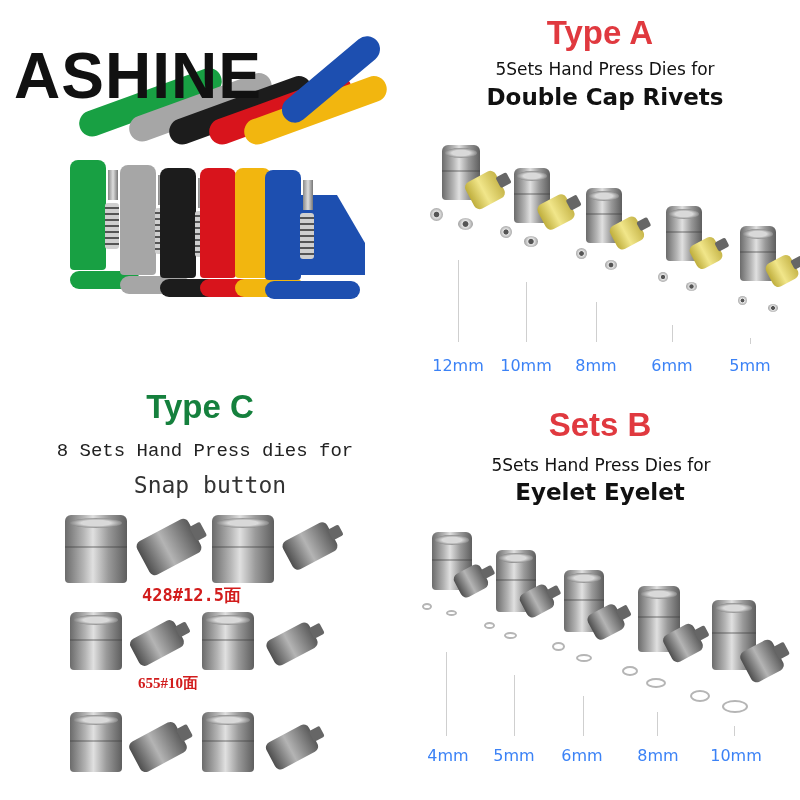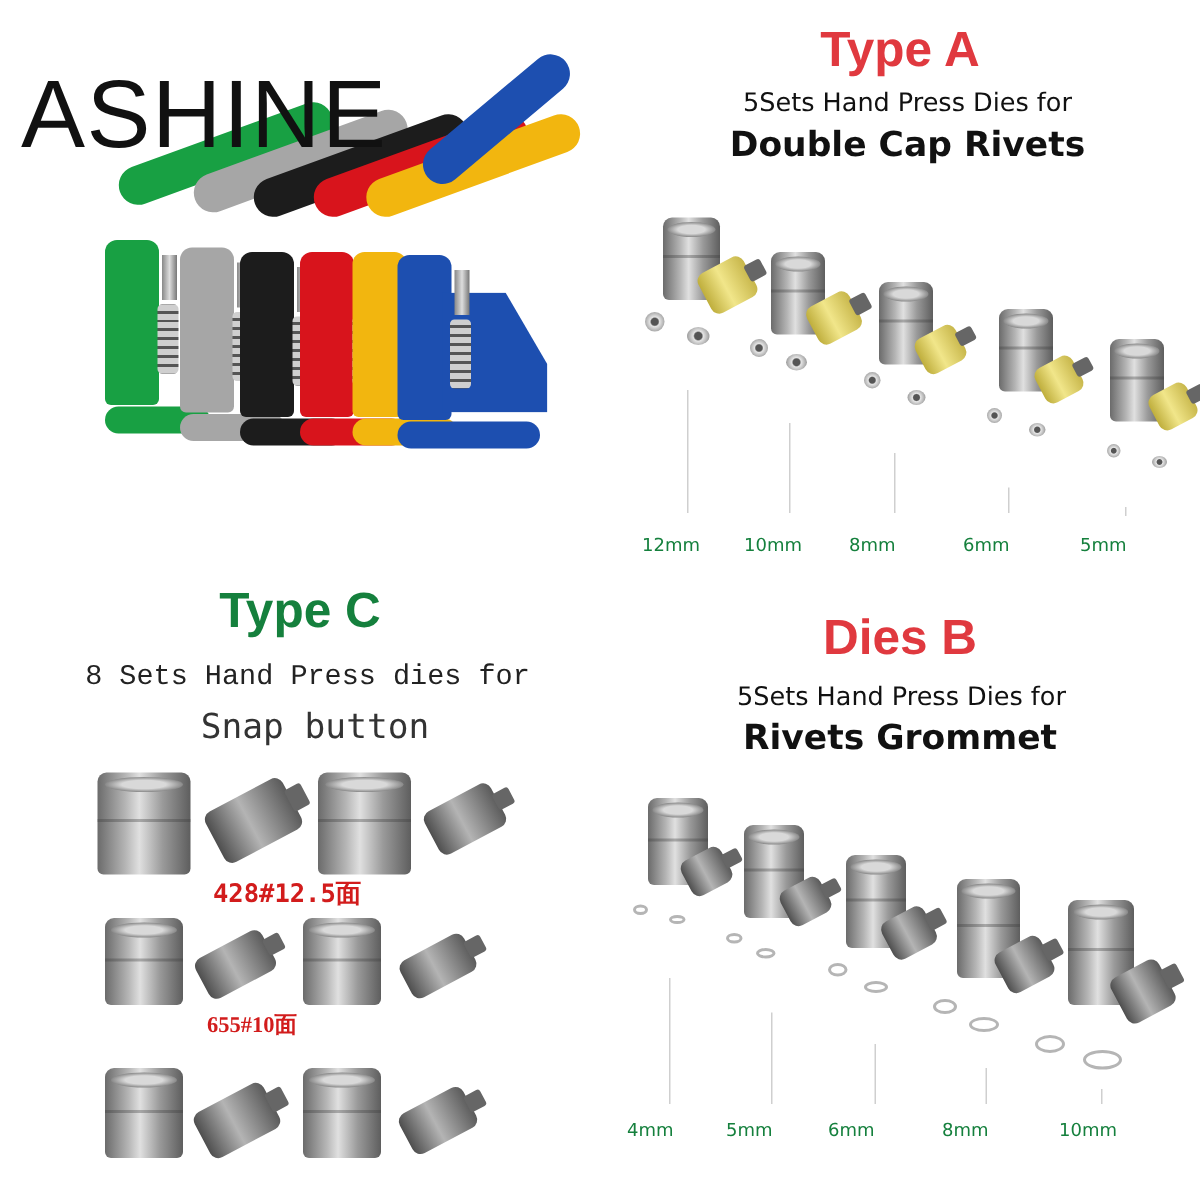--- a/index.html
+++ b/index.html
@@ -1,21 +1,21 @@
 <!DOCTYPE html>
 <html><head>
 <meta charset="utf-8">
 <style>
   * { box-sizing: border-box; margin: 0; padding: 0; }
   html, body { width: 800px; height: 800px; background: #ffffff; overflow: hidden; }
   body { position: relative; font-family: "DejaVu Sans", sans-serif; }
   .abs { position: absolute; }
 
   
-  .brand { left: 14px; top: 44px; font-family: "Liberation Sans", sans-serif; font-size: 64px; color: #111; letter-spacing: 1px; font-weight: 400; line-height: 1; z-index: 5; }
+  .brand { left: 14px; top: 44px; font-family: "Liberation Sans", sans-serif; font-size: 64px; color: #111; letter-spacing: 1px; font-weight: 700; line-height: 1; z-index: 5; }
 
   
   .press { position: absolute; }
   .press .handle { position: absolute; width: 150px; height: 26px; border-radius: 13px; transform-origin: left center; }
   .press .body { position: absolute; width: 36px; height: 110px; border-radius: 8px 8px 4px 4px; }
   .press .spring { position: absolute; width: 14px; height: 46px; background: repeating-linear-gradient(180deg, #cfcfcf 0 4px, #555 4px 6px); border-radius: 3px; }
   .press .ram { position: absolute; width: 10px; height: 30px; background: linear-gradient(90deg,#888,#ddd,#777); }
   .press .base { position: absolute; width: 70px; height: 18px; border-radius: 9px; }
 
   
@@ -30,21 +30,21 @@
   .die::before { content: ""; position: absolute; left: 8%; right: 8%; top: 3px; height: 10px; border-radius: 50%; background: radial-gradient(ellipse at center, #d9d9d9 0 40%, #8a8a8a 70%); }
   .die::after { content: ""; position: absolute; left: 0; right: 0; top: 46%; height: 2px; background: rgba(60,60,60,0.35); }
   .punch { position: absolute; border-radius: 6px; transform: rotate(-28deg); }
   .punch.yellow { background: linear-gradient(90deg, #bfae3c, #f1e68a 45%, #c7b64a); }
   .punch.steel { background: linear-gradient(90deg, #4e4e4e, #b4b4b4 45%, #5a5a5a); }
   .punch .tip { position: absolute; right: -10px; top: 30%; width: 12px; height: 40%; background: #666; border-radius: 2px; }
   .rivet { position: absolute; border-radius: 50%; background: radial-gradient(circle, #555 0 25%, #e5e5e5 35%, #999 80%); }
   .washer { position: absolute; border-radius: 50%; border: 2px solid #b5b5b5; background: transparent; }
   .guide { position: absolute; width: 1px; background: #cfcfcf; }
 
-  .size-label { position: absolute; font-family: "DejaVu Sans", sans-serif; font-size: 12px; color: #15803d; width: 60px; }
+  .size-label { position: absolute; font-family: "DejaVu Sans", sans-serif; font-size: 16px; color: #3b82f6; text-align: center; width: 60px; }
   .code-label { position: absolute; font-family: "DejaVu Sans Mono", monospace; font-weight: 700; font-size: 15px; color: #d21c1c; }
 </style>
 </head>
 <body>
 
 <div class="abs brand">ASHINE</div>
 
 <div class="abs" style="left:40px; top:75px; width:340px; height:230px;">
 
   <div class="press" style="left:20px; top:0;">
@@ -185,23 +185,23 @@
       </div>
     <div class="die" style="left:162px; top:212px; width:52px; height:60px;"></div>
     <div class="punch steel" style="left:228px; top:232px; width:48px; height:30px;">
         <div class="tip"></div>
       </div>
     <span class="code-label" style="left:98px; top:292px;margin-top:19px;">831#15面</span>
   </div>
 </section>
 
 <section>
-  <div class="abs type-title" style="left:500px; top:406px; width:200px; color:#e0393f;">Dies B</div>
+  <div class="abs type-title" style="left:500px; top:406px; width:200px; color:#e0393f;">Sets B</div>
   <div class="abs subtitle-sans" style="left:466px; top:455px; width:270px;">5Sets Hand Press Dies for</div>
-  <div class="abs title-bold" style="left:480px; top:479px; width:240px;">Rivets Grommet</div>
+  <div class="abs title-bold" style="left:480px; top:479px; width:240px;">Eyelet Eyelet</div>
 
   <div class="abs" style="left:400px; top:510px; width:400px; height:290px;">
 
     <div class="die" style="left:32px; top:22px; width:40px; height:58px;"></div>
     <div class="punch steel" style="left:56px; top:58px; width:30px; height:26px;">
         <div class="tip"></div>
       </div>
     <div class="washer" style="left:22px; top:93px; width:10px; height:7px;"></div>
     <div class="washer" style="left:46px; top:100px; width:11px; height:6px;"></div>
     <div class="guide" style="left:46px; top:142px; height:84px;"></div>

